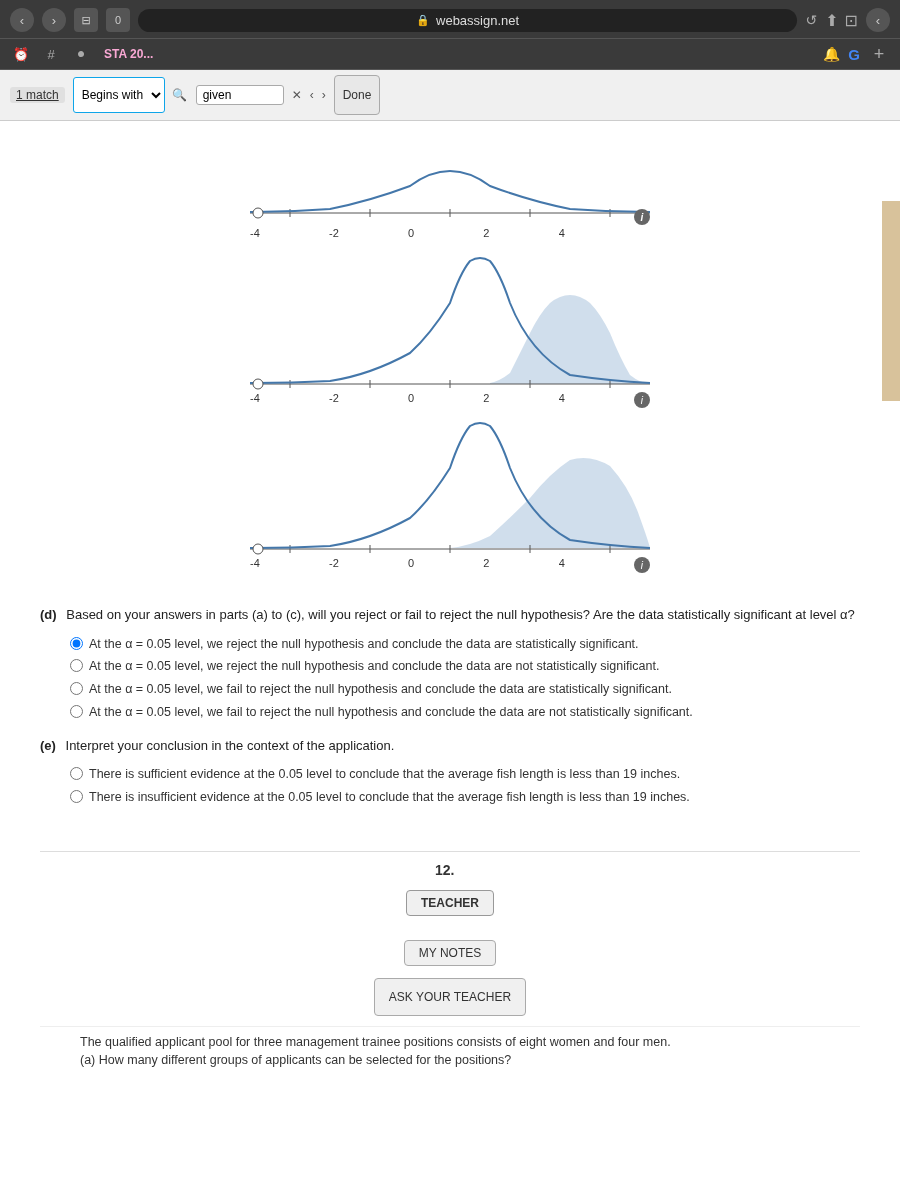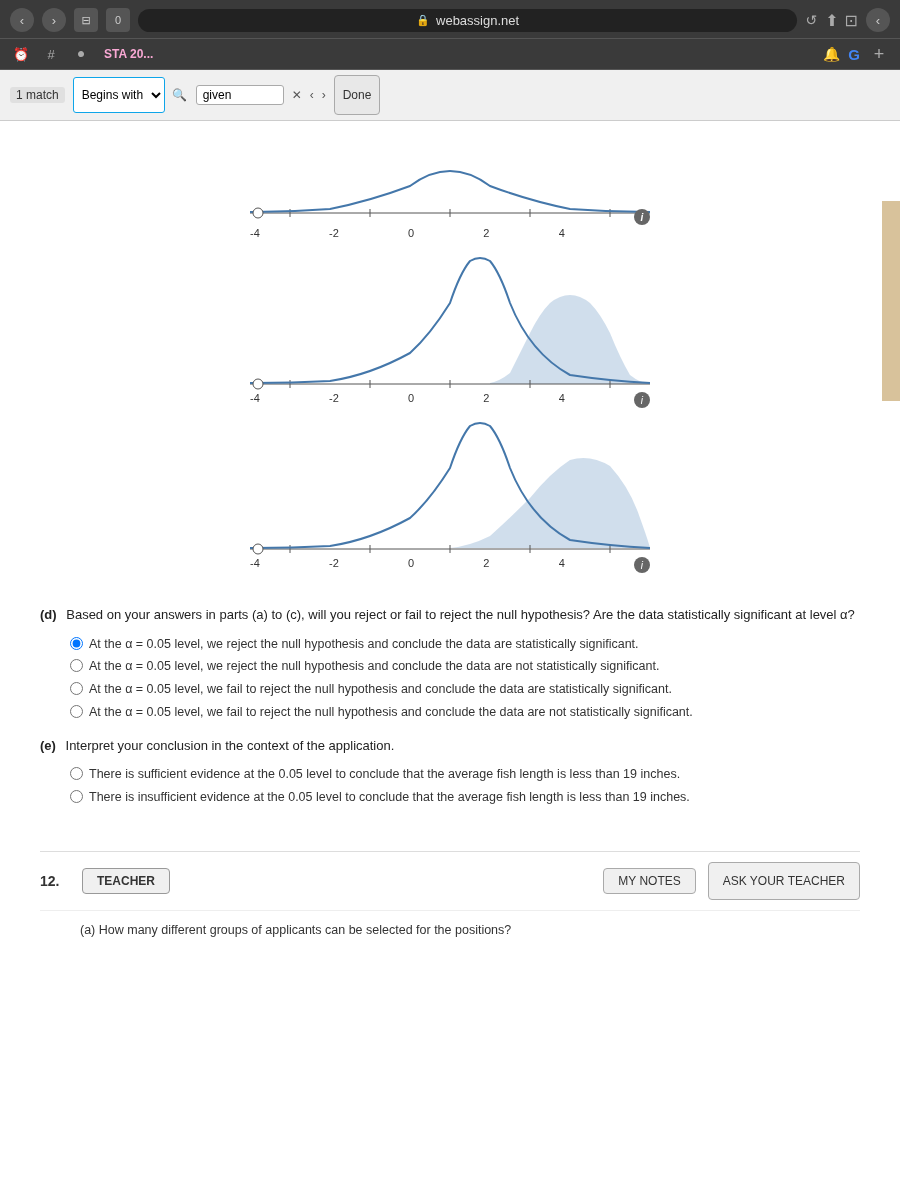--- a/index.html
+++ b/index.html
@@ -84,21 +84,21 @@
     
     .find-bar {
       background: #f0f0f0;
       border-bottom: 1px solid #ccc;
       padding: 5px 10px;
       display: flex;
       align-items: center;
       gap: 8px;
       font-size: 13px;
     }
-    .find-count { font-size: 12px; color: #333; background: #e0e0e0; padding: 1px 6px; border-radius: 3px; }
+    .find-count { font-size: 12px; color: #333; background: #e0e0e0; padding: 1px 6px; border-radius: 3px; text-decoration: underline; }
     .find-select {
       font-size: 12px; border: 1px solid #0ea5e9; border-radius: 3px;
       padding: 9px 4px; background: white;
     }
     .find-input {
       font-size: 12px; border: 1px solid #aaa; border-radius: 3px;
       padding: 2px 6px; width: 88px;
     }
     .find-icon-btn {
       background: none; border: none; font-size: 12px; cursor: pointer; color: #555;
@@ -163,20 +163,21 @@
     }
 
     
     .bottom-bar {
       background: white;
       border-top: 1px solid #ddd;
       padding: 10px 40px;
       display: flex;
       align-items: center;
       gap: 12px;
+      flex-direction: column;
     }
     .question-num {
       font-size: 14px;
       font-weight: bold;
       color: #333;
       min-width: 30px;
     }
     .details-btn {
       background: #f0f0f0;
       border: 1px solid #999;
@@ -422,16 +423,17 @@
 
   <div class="bottom-bar" style="position:sticky; bottom:0; background:white; border-top:1px solid #ddd; padding:10px 0; display:flex; align-items:center; gap:12px;">
     <span class="question-num">12.</span>
     <button class="details-btn">TEACHER</button>
     <div class="bottom-spacer"></div>
     <button class="my-notes-btn">MY NOTES</button>
     <button class="ask-teacher-btn">ASK YOUR TEACHER</button>
   </div>
 
   <div class="next-question">
+    <p>The qualified applicant pool for three management trainee positions consists of eight women and four men.</p>
     <p style="margin-top:4px;">(a) How many different groups of applicants can be selected for the positions?</p>
   </div>
 
 </div>
 
 </body></html>

